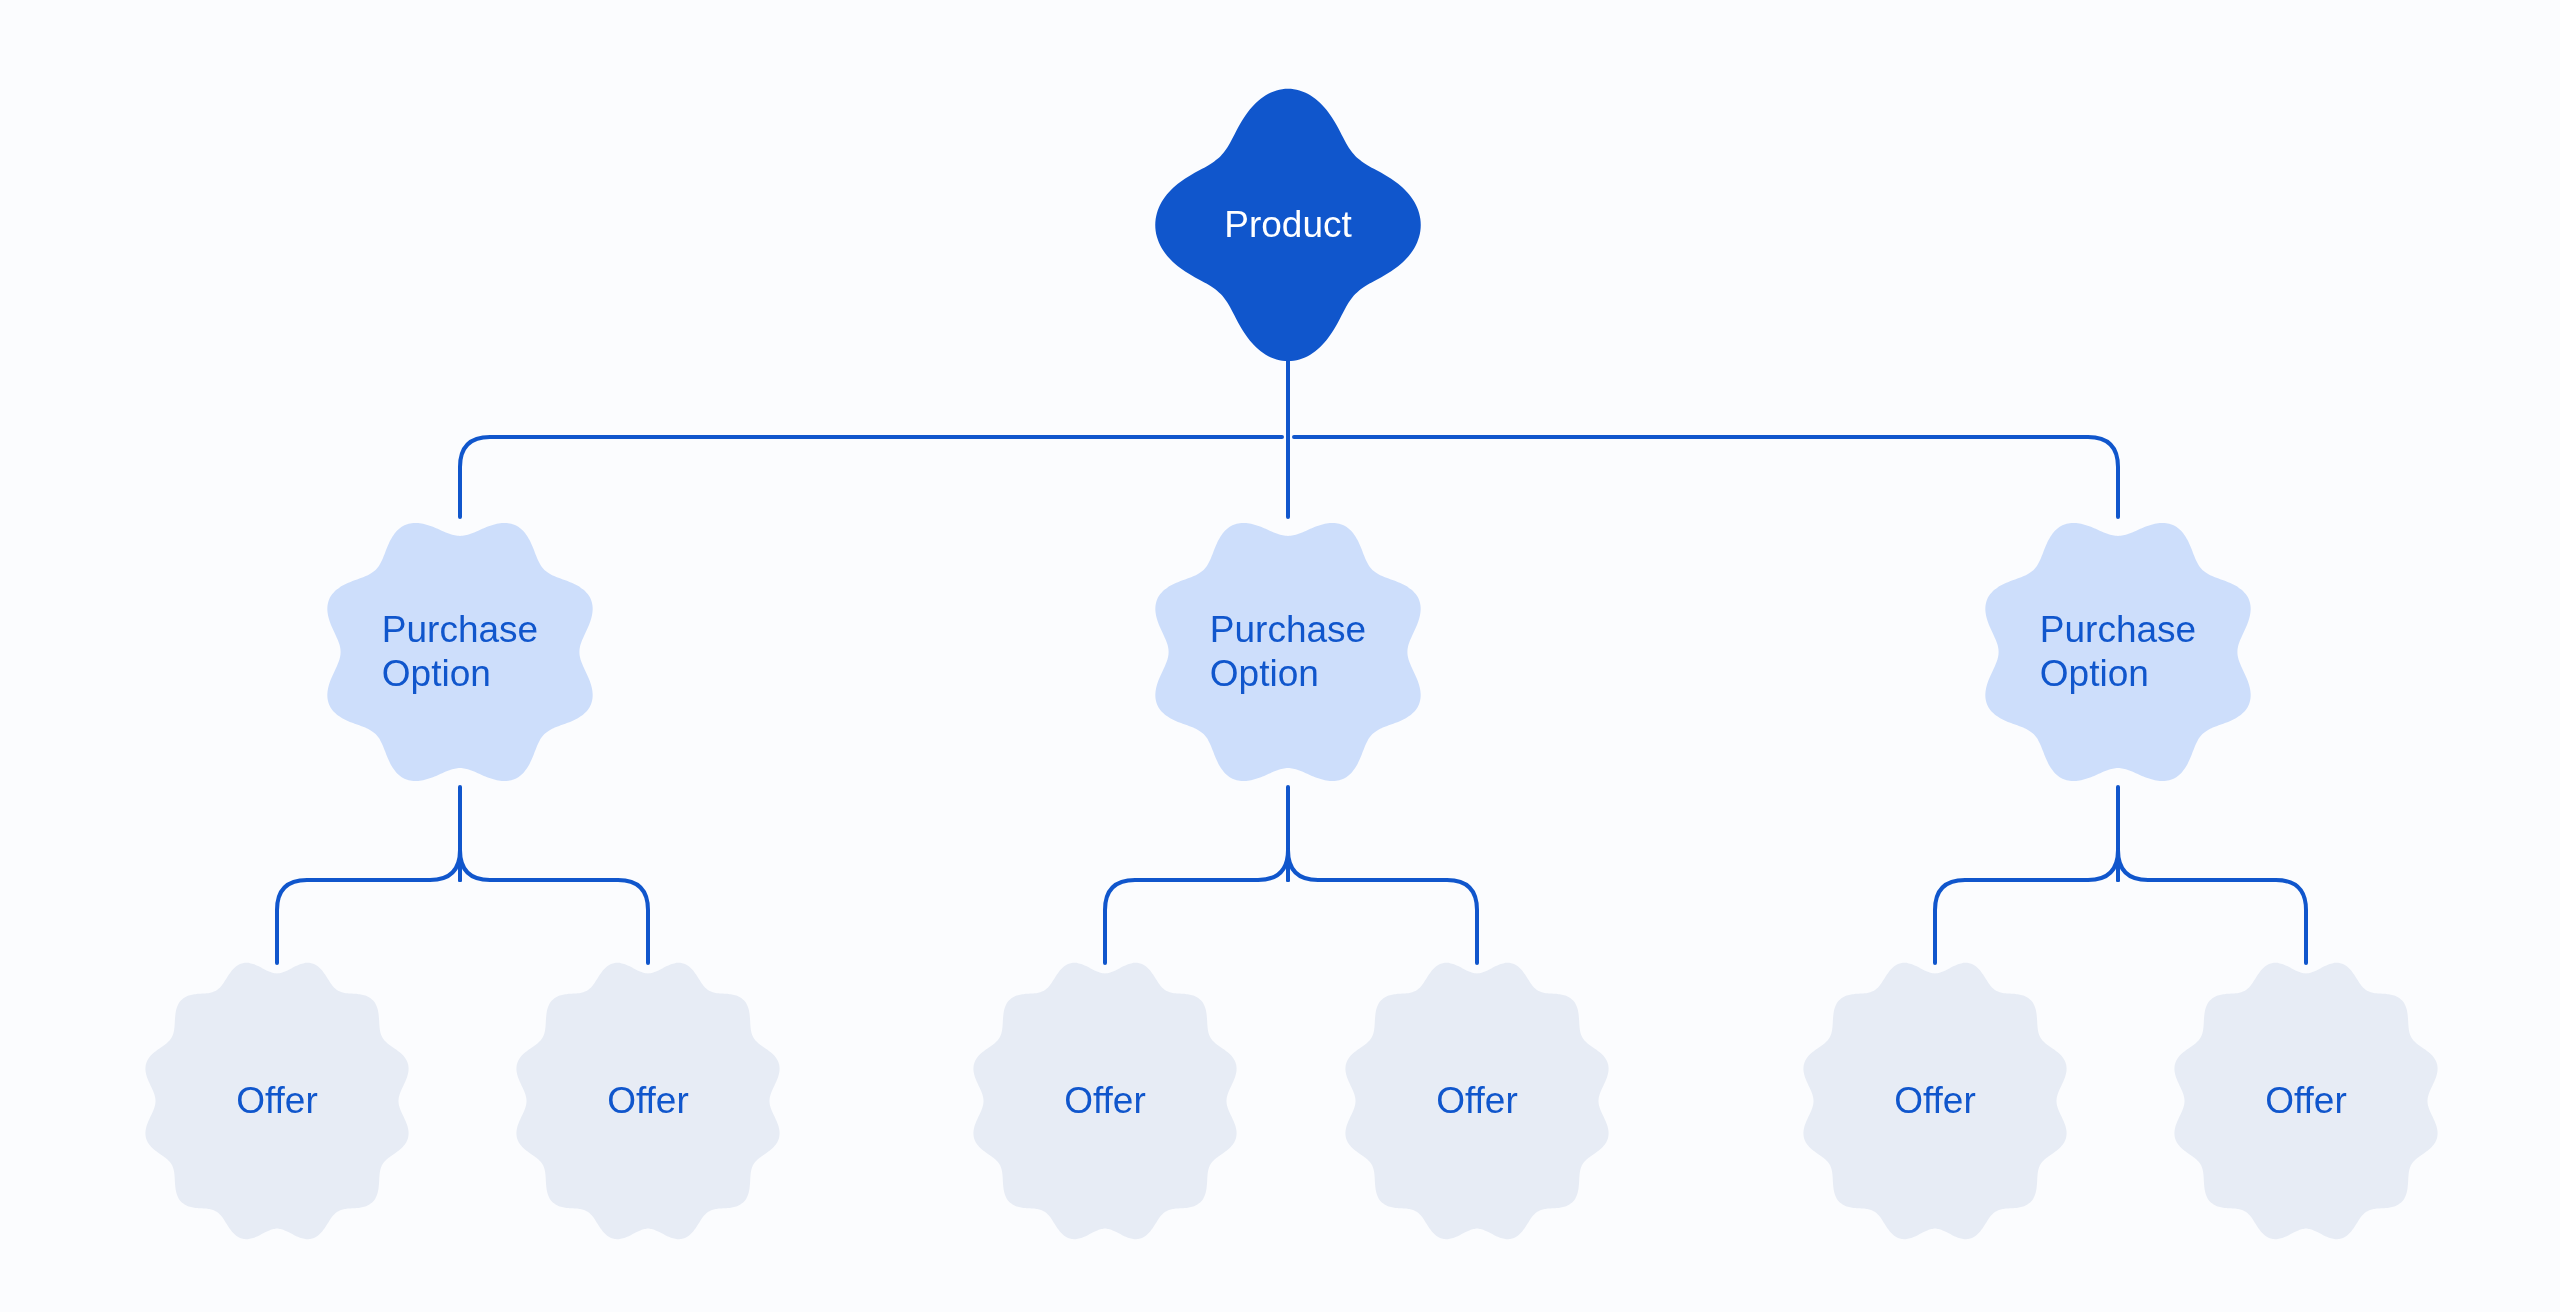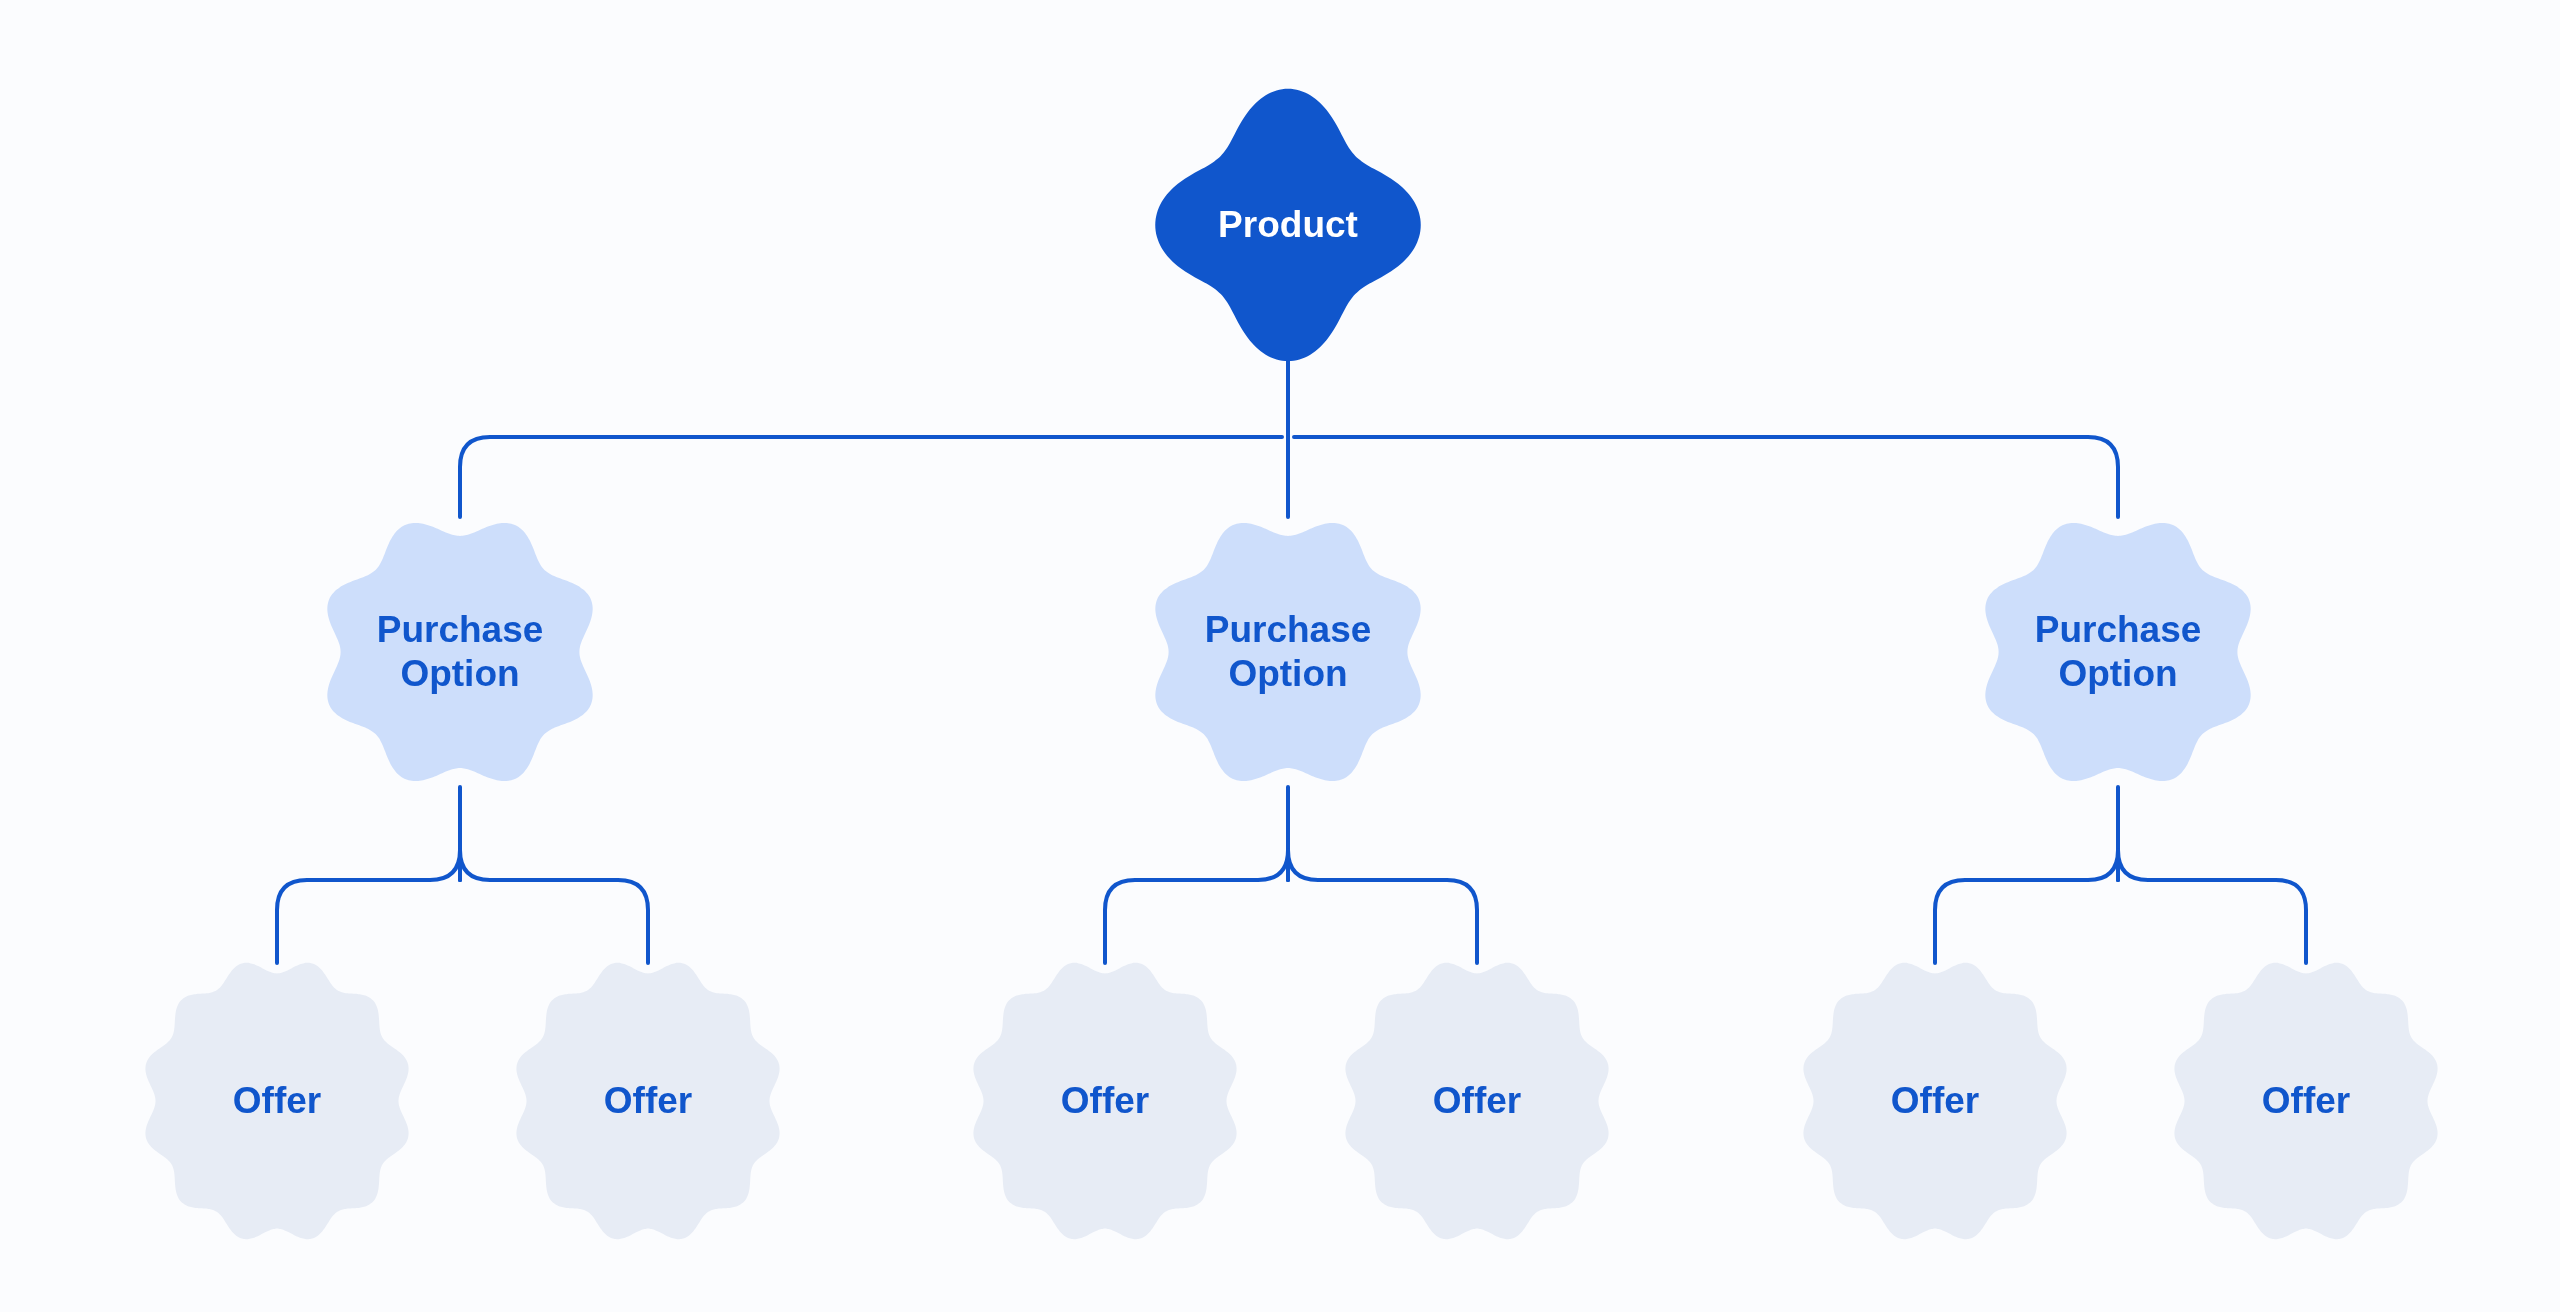--- a/index.html
+++ b/index.html
@@ -17,24 +17,23 @@
   }
   #diagram-svg {
     position: absolute;
     inset: 0;
     width: 2560px;
     height: 1312px;
     display: block;
   }
   .node-label {
     position: absolute;
-    text-align: center;
     color: #1056cc;
     font-family: "Liberation Sans", "DejaVu Sans", sans-serif;
-    font-weight: 700;
+    font-weight: 400;
     line-height: 1.18;
     white-space: pre-line;
     pointer-events: none;
     user-select: none;
   }
   .label-root {
     color: #ffffff;
     font-size: 37px;
   }
   .label-mid {

